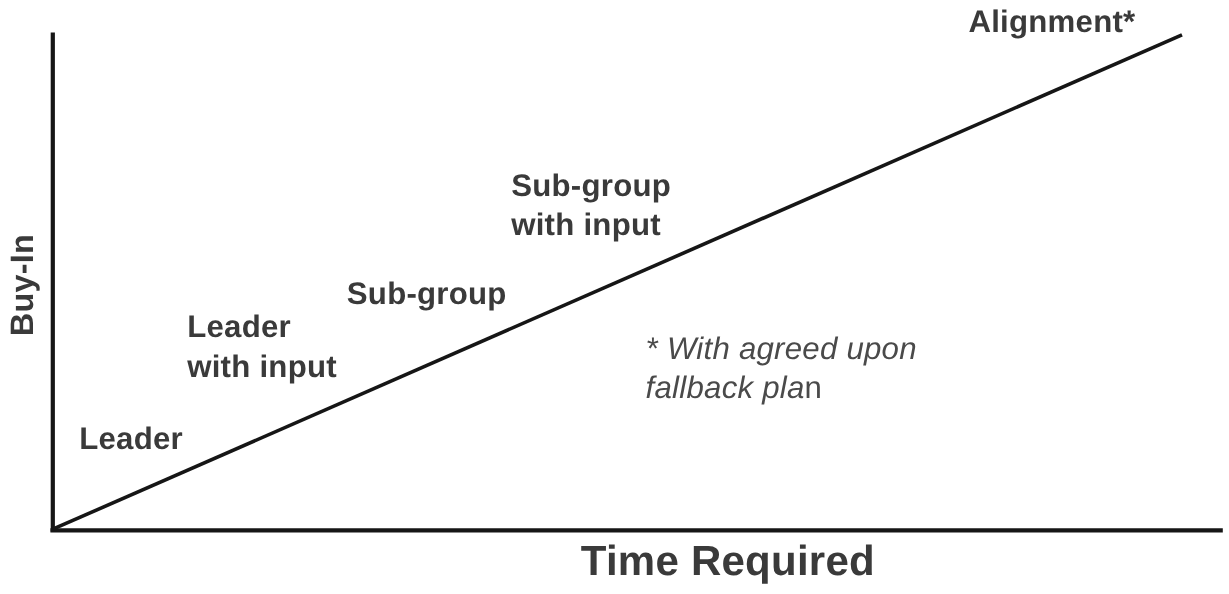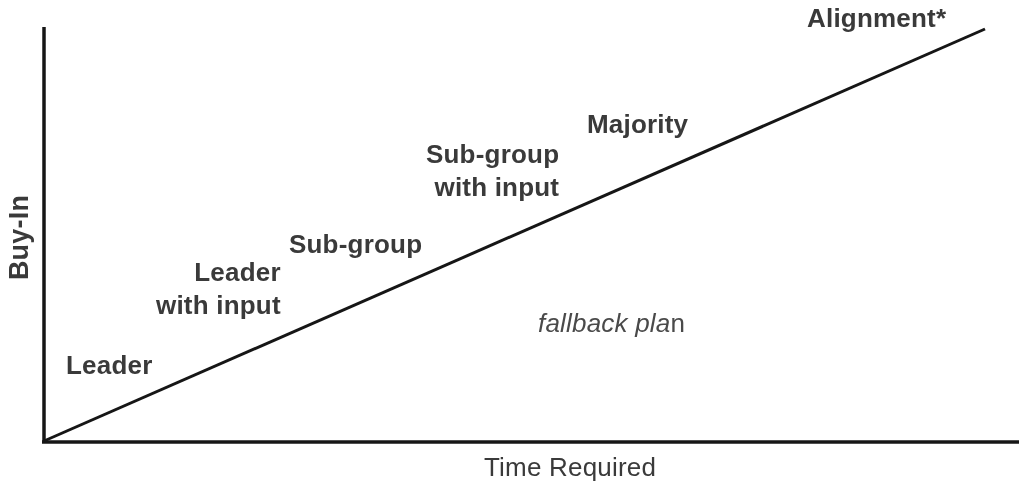--- a/index.html
+++ b/index.html
@@ -29,35 +29,34 @@
   .axis-line { stroke-width: 3.5; }
   .trend-line { stroke-width: 3; }
   .pt-label {
     position: absolute;
     font-size: 26px;
     font-weight: 700;
     line-height: 33px;
     color: #3a3a3a;
     white-space: pre-line;
     letter-spacing: 0.2px;
-    text-align: right;
   }
   .pt-leader              { left: 66px;  top: 349px; }
   .pt-leader-with-input   { left: 156px; top: 256px; }
   .pt-sub-group           { left: 289px; top: 228px; }
   .pt-sub-group-with-input{ left: 426px; top: 138px; }
   .pt-majority            { left: 587px; top: 108px; }
   .pt-consensus           { left: 679px; top: 59px;  }
   .pt-alignment           { left: 807px; top: 2px;   }
   .x-axis-label {
     position: absolute;
     left: 484px;
     top: 451px;
-    font-size: 26px;
-    font-weight: 400;
+    font-size: 35px;
+    font-weight: 700;
     line-height: 33px;
     color: #3a3a3a;
     white-space: nowrap;
     letter-spacing: 0.2px;
   }
   .y-axis-label {
     position: absolute;
     left: -24px;
     top: 224px;
     width: 86px;
@@ -98,21 +97,20 @@
 
   <div class="y-axis-label">Buy-In</div>
   <div class="x-axis-label">Time Required</div>
 
   <div class="pt-label pt-leader">Leader</div>
   <div class="pt-label pt-leader-with-input">Leader
 with input</div>
   <div class="pt-label pt-sub-group">Sub-group</div>
   <div class="pt-label pt-sub-group-with-input">Sub-group
 with input</div>
-  <div class="pt-label pt-majority">Majority</div>
   <div class="pt-label pt-alignment">Alignment*</div>
 
   <div class="footnote">
-    <br>
+    <span>* With agreed upon</span><br>
     <span>fallback pla</span><span class="upright">n</span>
   </div>
 
 </div>
 
 </body></html>

